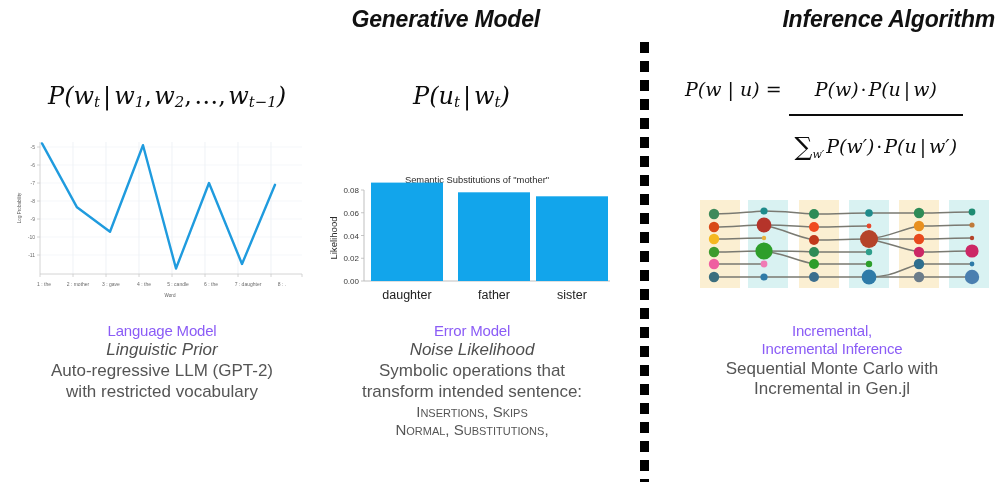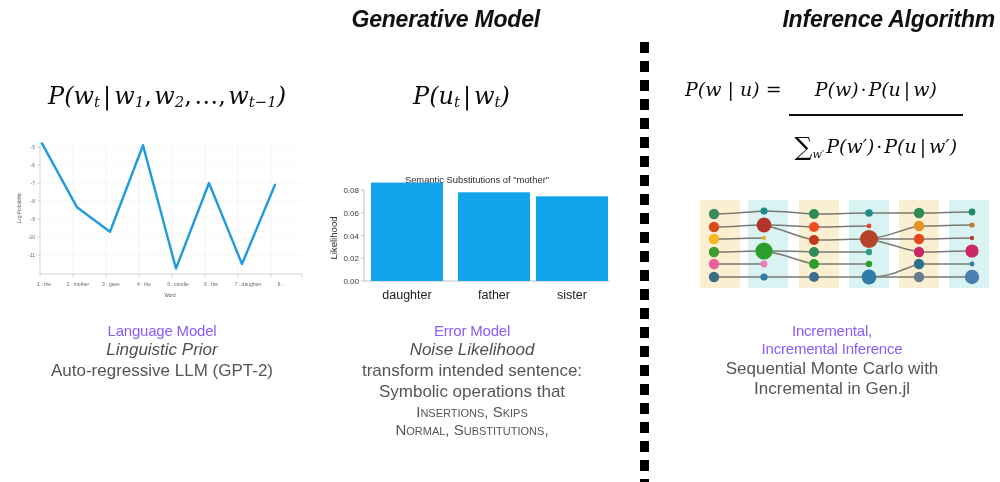--- a/index.html
+++ b/index.html
@@ -257,20 +257,21 @@
 
     <text class="lc-axis-label" x="160" y="167" text-anchor="middle">Word</text>
     <text class="lc-axis-label" x="11" y="78" text-anchor="middle" transform="rotate(-90 11 78)">Log Probability</text>
   </svg>
 </div>
 
 <div class="caption" id="caption-lm">
   <div class="cap-head">Language Model</div>
   <div class="cap-sub">Linguistic Prior</div>
   <div class="cap-body">Auto-regressive LLM (GPT-2)</div>
+  <div class="cap-body">with restricted vocabulary</div>
 </div>
 
 <div class="formula" id="formula-em">
   P(u<sub>t</sub><span class="bar">|</span>w<sub>t</sub>)
 </div>
 
 <div id="barchart-wrap">
   <svg viewBox="0 0 300 140" width="300" height="140" xmlns="http://www.w3.org/2000/svg">
     <rect x="0" y="0" width="300" height="140" fill="#ffffff"></rect>
 
@@ -304,22 +305,22 @@
       <text x="250" y="131">sister</text>
     </g>
 
     <text class="bc-ylabel" x="15" y="70" text-anchor="middle" transform="rotate(-90 15 70)">Likelihood</text>
   </svg>
 </div>
 
 <div class="caption" id="caption-em">
   <div class="cap-head">Error Model</div>
   <div class="cap-sub">Noise Likelihood</div>
+  <div class="cap-body">Symbolic operations that</div>
   <div class="cap-body">transform intended sentence:</div>
-  <div class="cap-body">Symbolic operations that</div>
   <div class="cap-smallcaps">Insertions, Skips</div>
   <div class="cap-smallcaps">Normal, Substitutions,</div>
 </div>
 
 <div id="formula-bayes">
   <span class="lhs">P(w | u) =</span>
   <span class="frac">
     <span class="num">
       P(w) <span class="upr">·</span> P(u<span class="bar">|</span>w)
     </span>

